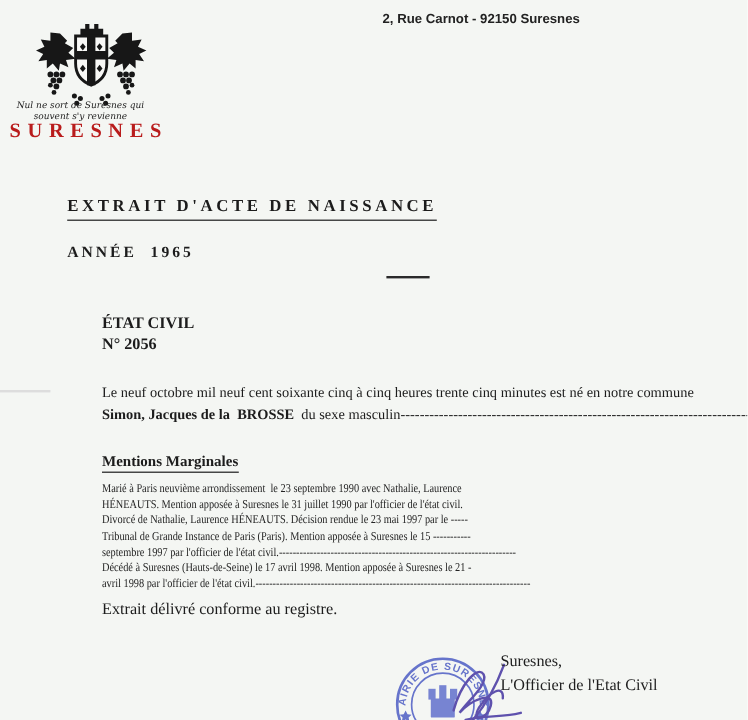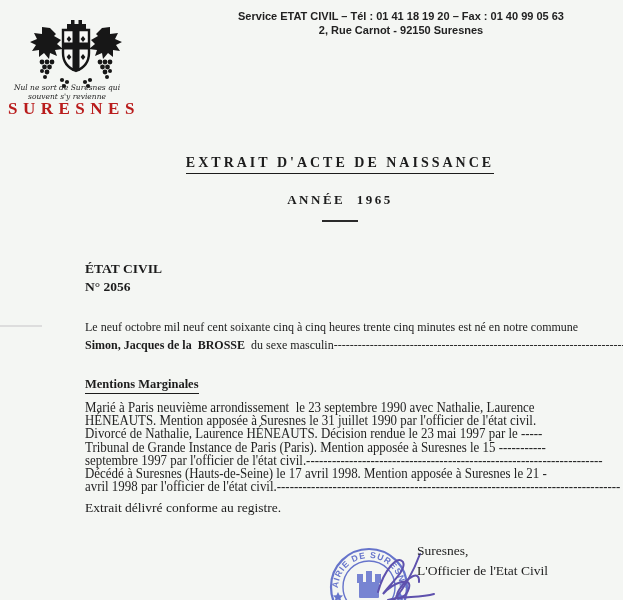--- a/index.html
+++ b/index.html
@@ -24,21 +24,21 @@
     position:absolute;left:6px;top:84px;width:122px;
     text-align:center;
     font-family:"DejaVu Serif", serif;font-style:italic;
     font-size:7.5px;line-height:8.5px;color:#222;
   }
   .cityname{
     position:absolute;left:8px;top:99px;width:140px;
     font-size:17px;font-weight:600;letter-spacing:5.5px;color:#b91c1c;
   }
   
-  .title-wrap{position:absolute;left:56px;top:153px;width:568px;text-align:center;}
+  .title-wrap{position:absolute;left:56px;top:163px;width:568px;text-align:left;}
   .doc-title{
     display:inline-block;
     font-size:14px;font-weight:bold;letter-spacing:3px;
     border-bottom:1.6px solid #1c1c1c;padding-bottom:2px;
   }
   .doc-year{
     margin-top:18px;
     font-size:13px;font-weight:bold;letter-spacing:2.5px;
   }
   .year-rule{
@@ -54,39 +54,38 @@
   }
   .birth .bname{font-weight:bold;}
   
   .mentions-head{
     position:absolute;left:85px;top:377px;
     font-size:12.5px;font-weight:bold;
     border-bottom:1.5px solid #1c1c1c;padding-bottom:1px;
   }
   .mentions{
     position:absolute;left:85px;top:401px;width:530px;
-    font-size:15px;line-height:13.2px;color:#242424;
+    font-size:10px;line-height:13.2px;color:#242424;
   }
   .mentions div{white-space:nowrap;transform:scaleX(0.86);transform-origin:left center;}
   
   .conform{position:absolute;left:85px;top:500px;font-size:13.5px;}
   .sign-block{
     position:absolute;left:417px;top:541px;
     font-size:13.5px;line-height:19.5px;color:#1e1e1e;
   }
   .stamp{position:absolute;left:326px;top:546px;opacity:.9;}
   .signature{position:absolute;left:368px;top:548px;}
 </style>
 </head>
 <body>
 
 <div id="page">
 
   <div class="svc-block">
-    <div>Service  ETAT CIVIL – Tél : 01 41 18 19 20 – Fax : 01 40 99 05 63</div>
     <div>2, Rue Carnot - 92150 Suresnes</div>
   </div>
 
   <svg class="coa" width="96" height="76" viewBox="0 0 96 76">
     <g fill="#171717" stroke="none">
 
       <path d="M39,8 h4 v-4 h3.5 v4 h4 v-4 h3.5 v4 h4 v6 h-19 z"></path>
 
       <path d="M22,12 l6,6 l-2,2 l7,4 l-4,4 l6,5 l-8,1 l2,6 l-7,-3 l-1,6 l-5,-6 l-5,4 l0,-7 l-7,1 l4,-6 l-6,-3 l7,-3 l-3,-6 l8,1 l0,-7 z"></path>
 

